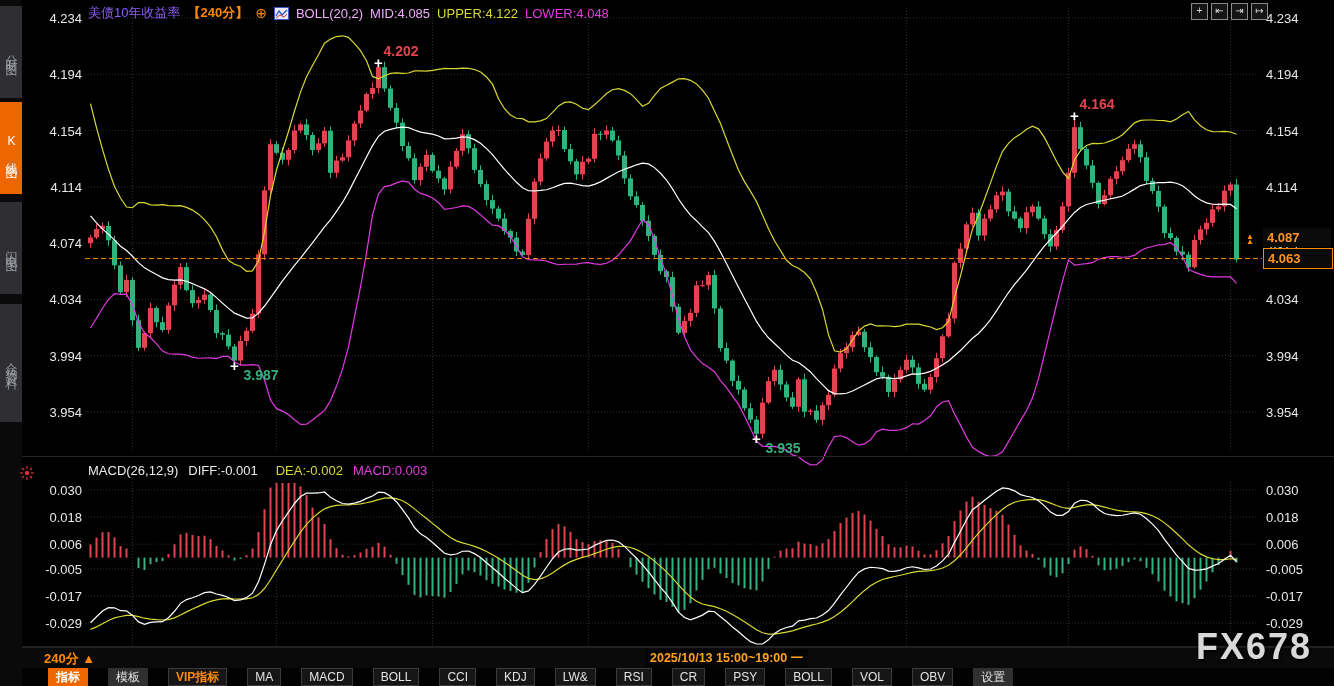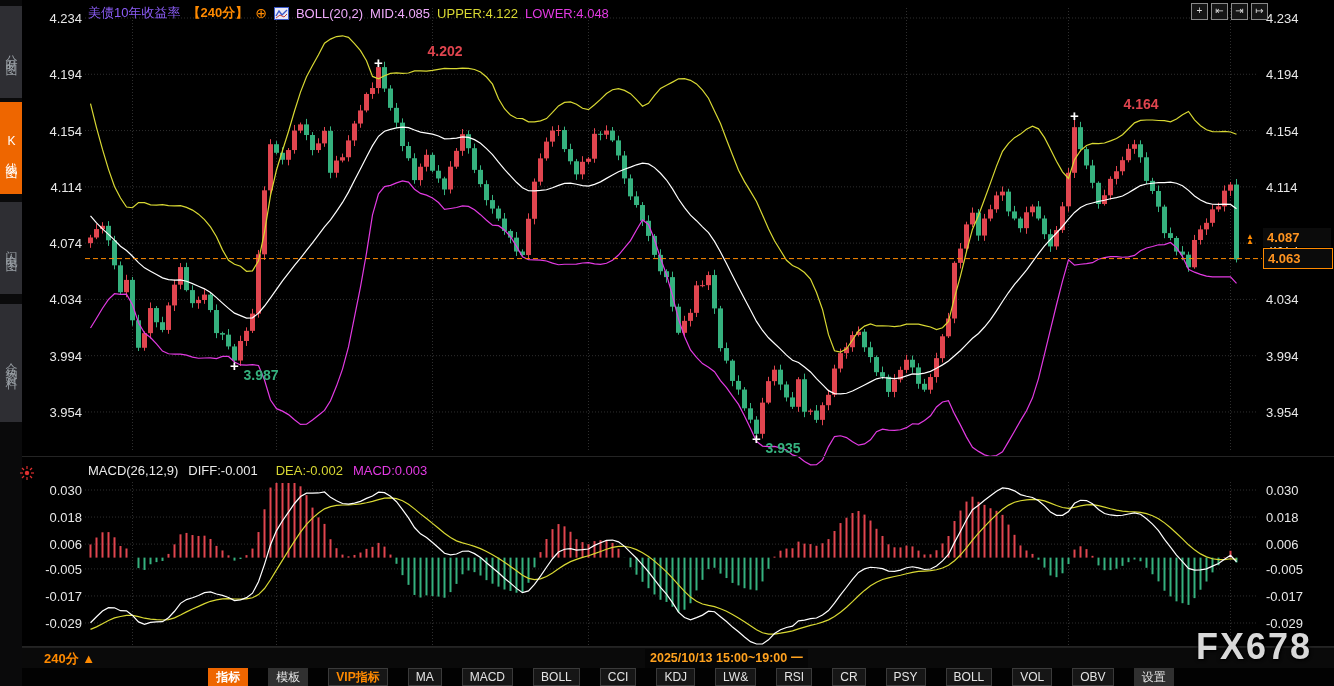--- a/index.html
+++ b/index.html
@@ -5,21 +5,21 @@
   html,body{margin:0;padding:0;background:#000;}
   body{position:relative;width:1334px;height:686px;overflow:hidden;
        font-family:"Liberation Sans",sans-serif;color:#ddd;-webkit-font-smoothing:antialiased;}
   #chart-svg{position:absolute;left:0;top:0;}
   #overlay{position:absolute;left:0;top:0;width:1334px;height:496px;pointer-events:none;}
   .lbl{position:absolute;font-size:13px;color:#e8e8e8;line-height:15px;white-space:nowrap;}
   .main-axis-left,.macd-axis-left{width:58px;text-align:right;}
   .main-axis-right,.macd-axis-right{width:60px;text-align:left;}
   .date-label{width:96px;text-align:center;font-weight:bold;color:#f2f2f2;}
   .cross-marker{width:14px;height:14px;text-align:center;line-height:14px;color:#fff;font-weight:bold;font-size:15px;}
-  .annotation-high{color:#e0454f;font-weight:bold;font-size:14px;margin-left:44px;}
+  .annotation-high{color:#e0454f;font-weight:bold;font-size:14px;}
   .annotation-low{color:#35b17e;font-weight:bold;font-size:14px;}
 
   
   #sidebar{position:absolute;left:0;top:0;width:22px;height:686px;background:#0a0a0b;}
   .side-tab{position:absolute;left:0;width:22px;background:#2e2e33;color:#9aa0a6;
     writing-mode:vertical-rl;text-orientation:upright;font-size:12px;letter-spacing:5px;
     display:flex;align-items:center;justify-content:center;cursor:pointer;}
   .side-tab.active{background:#ee6600;color:#fff;}
 
   
@@ -49,21 +49,21 @@
   #price-marker-mid{top:228px;}
   #price-marker-last{top:248px;border:1px solid #ff8a00;}
   #marker-arrows{position:absolute;left:1246px;top:234px;color:#ff8a00;font-size:8px;line-height:5px;z-index:6;text-align:center;}
 
   
   #date-row{position:absolute;left:22px;top:647px;width:1312px;height:21px;background:#0a0a0a;border-top:1px solid #202020;z-index:4;}
   #period-label{position:absolute;left:44px;top:650px;color:#ff8a00;font-weight:bold;font-size:13px;z-index:5;cursor:pointer;}
   #hover-tooltip{position:absolute;left:645px;top:649px;padding:1px 5px;background:#050505;
     color:#ffa21f;font-size:12.5px;font-weight:bold;z-index:6;white-space:nowrap;text-align:center;}
   #toolbar{position:absolute;left:22px;top:668px;width:1312px;height:18px;background:#020202;
-    display:flex;align-items:center;gap:20px;padding-left:26px;box-sizing:border-box;z-index:5;justify-content:center;}
+    display:flex;align-items:center;gap:20px;padding-left:26px;box-sizing:border-box;z-index:5;}
   .tb-btn{height:16px;line-height:16px;padding:0 7px;font-size:12px;background:#161616;color:#e4e4e4;
     border:1px solid #3a3a3a;cursor:pointer;white-space:nowrap;}
   .tb-btn.active{background:#ee6600;border-color:#ee6600;color:#fff;font-weight:bold;}
   .tb-btn.vip{color:#ff8a00;font-weight:bold;}
   .tb-btn.alt{background:#303030;border-color:#303030;}
 
   #watermark{position:absolute;left:1196px;top:626px;font-size:36px;font-weight:bold;
     color:#d9d9d9;letter-spacing:2px;z-index:7;text-shadow:1px 1px 2px #000,0 0 4px #000;}
 
   .hdiv{position:absolute;left:22px;width:1312px;height:1px;background:#242424;z-index:3;}

